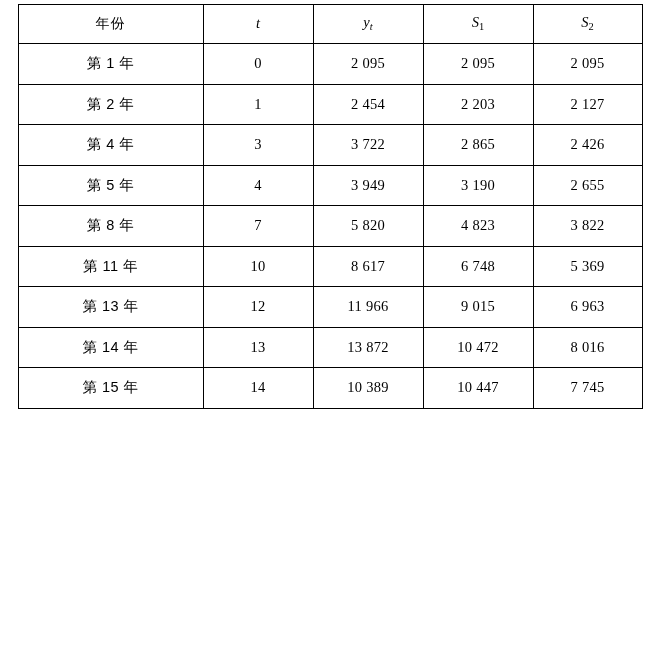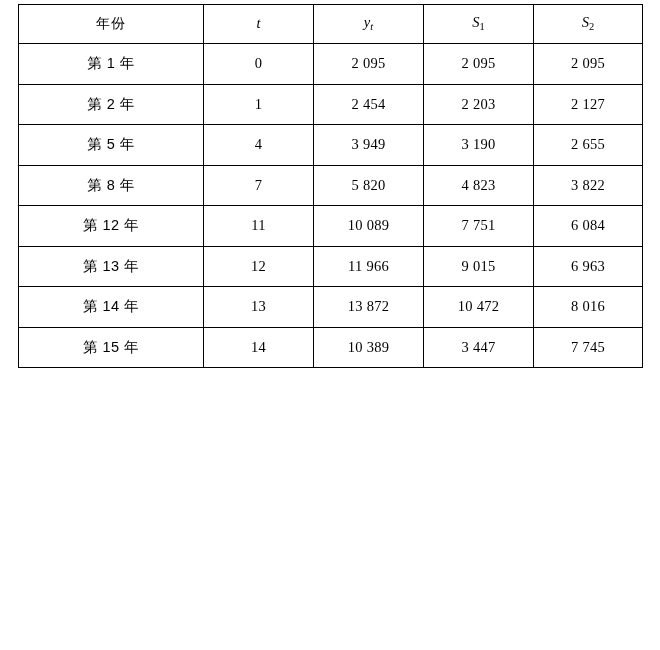--- a/index.html
+++ b/index.html
@@ -14,21 +14,21 @@
     color: #000000;
     overflow: hidden;
   }
   .table-wrap {
     box-sizing: border-box;
     width: 660px;
     height: 493px;
     padding: 4px 18px 4px 18px;
     display: flex;
     align-items: flex-start;
-    justify-content: flex-start;
+    justify-content: center;
   }
   table.data-table {
     border-collapse: collapse;
     width: 624px;
     table-layout: fixed;
   }
   table.data-table td,
   table.data-table th {
     border: 1px solid #000000;
     text-align: center;
@@ -116,56 +116,63 @@
         <td class="num">2 095</td>
       </tr>
       <tr>
         <td class="year-cell">第 2 年</td>
         <td class="num">1</td>
         <td class="num">2 454</td>
         <td class="num">2 203</td>
         <td class="num">2 127</td>
       </tr>
       <tr>
+        <td class="year-cell">第 4 年</td>
+        <td class="num">3</td>
+        <td class="num">3 722</td>
+        <td class="num">2 865</td>
+        <td class="num">2 426</td>
+      </tr>
+      <tr>
         <td class="year-cell">第 5 年</td>
         <td class="num">4</td>
         <td class="num">3 949</td>
         <td class="num">3 190</td>
         <td class="num">2 655</td>
       </tr>
       <tr>
         <td class="year-cell">第 8 年</td>
         <td class="num">7</td>
         <td class="num">5 820</td>
         <td class="num">4 823</td>
         <td class="num">3 822</td>
       </tr>
       <tr>
-        <td class="year-cell">第 12 年</td>
-        <td class="num">11</td>
-        <td class="num">10 089</td>
-        <td class="num">7 751</td>
-        <td class="num">6 084</td>
+        <td class="year-cell">第 11 年</td>
+        <td class="num">10</td>
+        <td class="num">8 617</td>
+        <td class="num">6 748</td>
+        <td class="num">5 369</td>
       </tr>
       <tr>
         <td class="year-cell">第 13 年</td>
         <td class="num">12</td>
         <td class="num">11 966</td>
         <td class="num">9 015</td>
         <td class="num">6 963</td>
       </tr>
       <tr>
         <td class="year-cell">第 14 年</td>
         <td class="num">13</td>
         <td class="num">13 872</td>
         <td class="num">10 472</td>
         <td class="num">8 016</td>
       </tr>
       <tr>
         <td class="year-cell">第 15 年</td>
         <td class="num">14</td>
         <td class="num">10 389</td>
-        <td class="num">3 447</td>
+        <td class="num">10 447</td>
         <td class="num">7 745</td>
       </tr>
     </tbody>
   </table>
 </div>
 
 </body></html>

